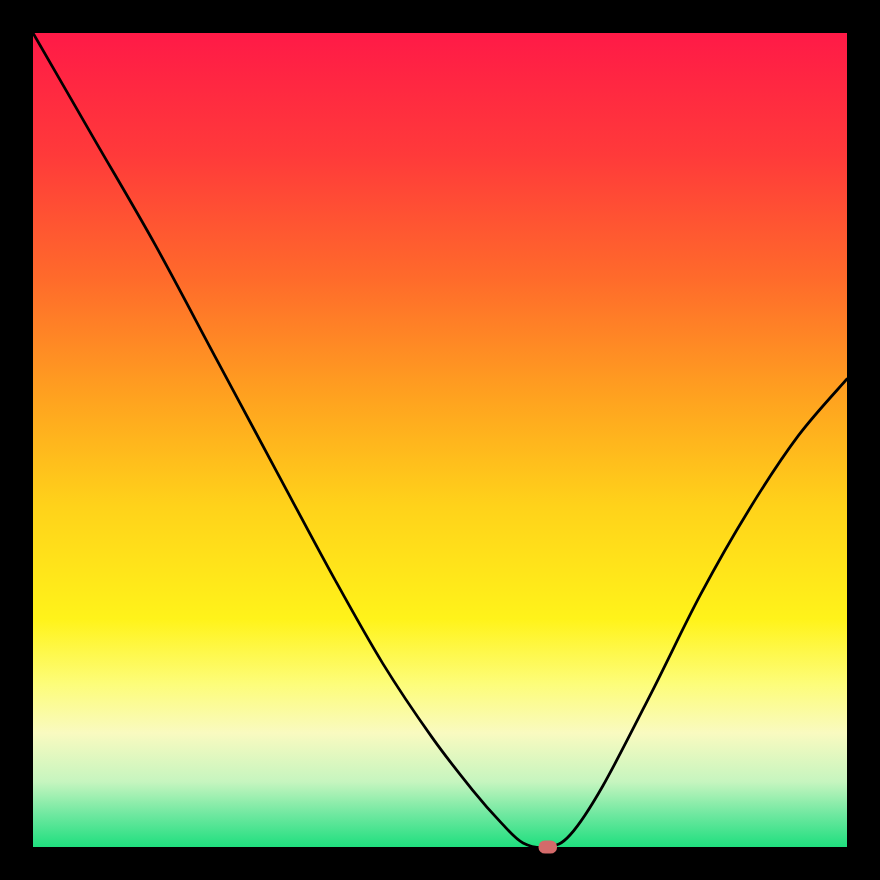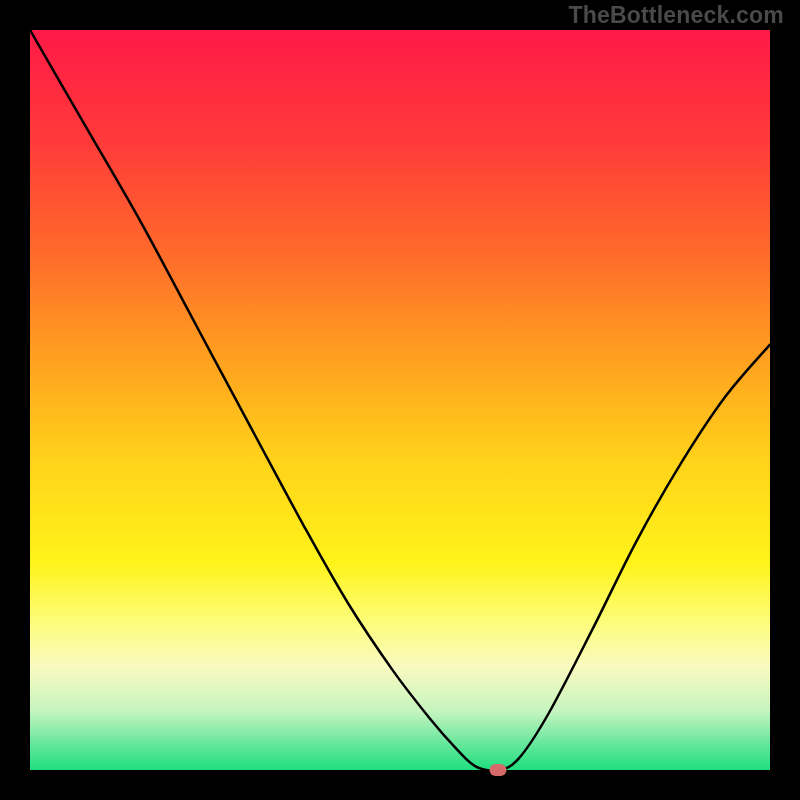--- a/index.html
+++ b/index.html
@@ -46,21 +46,20 @@
     height: 12px;
     border-radius: 6px;
     background: #d46a6a;
     transform: translate(-50%, -50%);
   }
 </style>
 </head>
 <body>
 
 <div class="frame">
-  <div class="watermark">TheBottleneck.com</div>
 
   <div class="plot">
     <svg class="curve" viewBox="0 0 740 740" preserveAspectRatio="none">
       <defs>
         <linearGradient id="bg-grad" x1="0" y1="0" x2="0" y2="1">
             <stop offset="0%" stop-color="#ff1a47"></stop>
             <stop offset="15%" stop-color="#ff3a3a"></stop>
             <stop offset="30%" stop-color="#ff6a2b"></stop>
             <stop offset="45%" stop-color="#ffa31f"></stop>
             <stop offset="57.99999999999999%" stop-color="#ffd21a"></stop>

